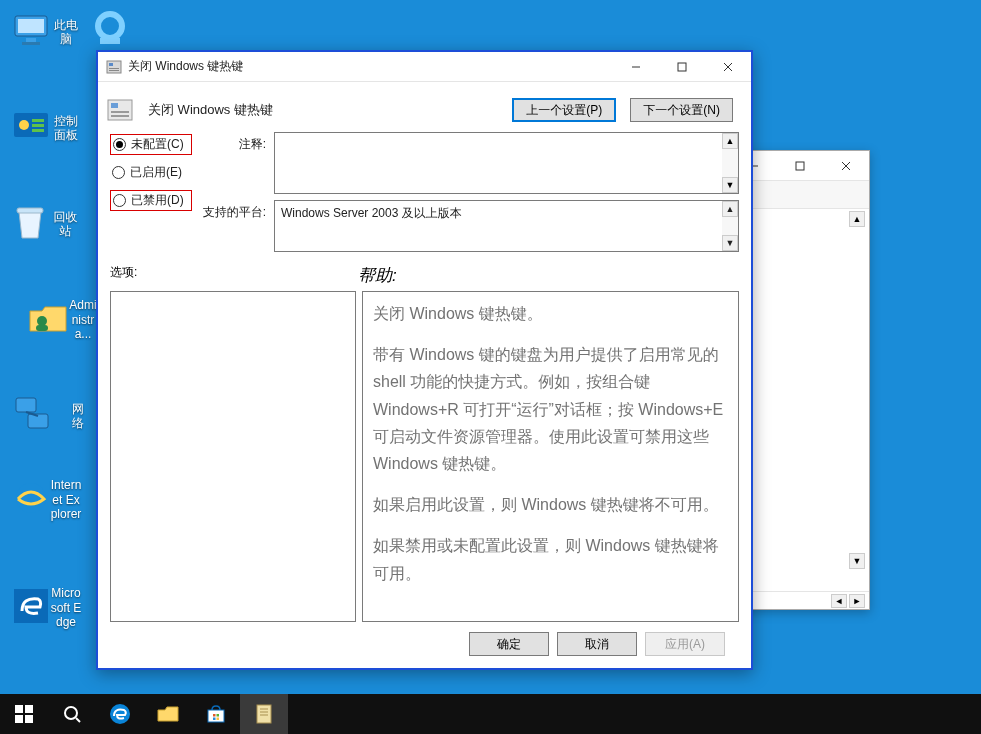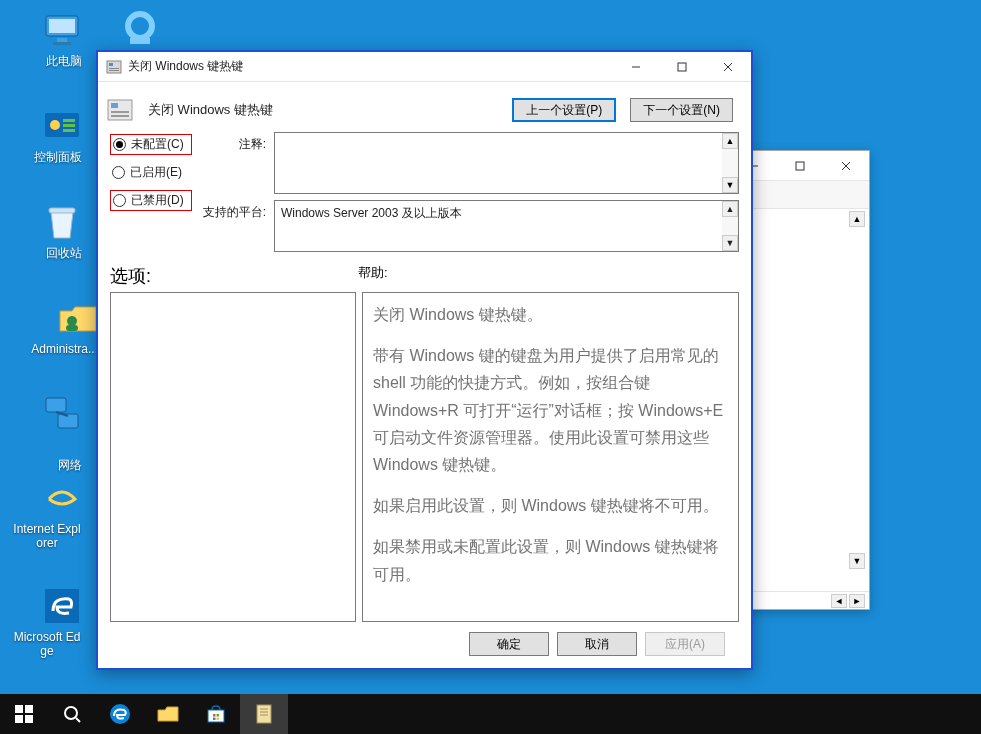--- a/index.html
+++ b/index.html
@@ -7,21 +7,21 @@
   font-family: "Microsoft YaHei", "Segoe UI", sans-serif;
   font-size: 12px;
   width: 981px; height: 734px;
   background: #1a8cd8;
   overflow: hidden;
   position: relative;
 }
 .desktop { position: absolute; inset: 0; }
 .desktop-icon {
   position: absolute; width: 70px;
-  display: flex; flex-direction: column; align-items: flex-end;
+  display: flex; flex-direction: row; align-items: center;
   color: #fff; text-align: center; cursor: pointer;
   text-shadow: 0 1px 2px rgba(0,0,0,0.6);
 }
 .desktop-icon .glyph { width: 40px; height: 40px; margin-bottom: 4px; display:flex; align-items:center; justify-content:center; }
 .desktop-icon span.label { font-size: 12px; line-height: 1.2; word-break: break-all; }
 
 
 .taskbar {
   position: absolute; left:0; right:0; bottom:0; height: 40px;
   background: #101010; display:flex; align-items:center;
@@ -98,22 +98,22 @@
 .comment-box .cb-scroll .track{ flex:1; background:#f7f7f7; }
 .platform-box {
   flex:1; height:52px; border:1px solid #7a7a7a; font-size:12px; color:#222; padding:4px 6px;
   position:relative;
 }
 .platform-box .cb-scroll { position:absolute; right:0; top:0; bottom:0; width:16px; display:flex; flex-direction:column; }
 .platform-box .cb-scroll .sb{ height:16px; border:1px solid #ccc; background:#f0f0f0; font-size:9px; display:flex; align-items:center; justify-content:center; }
 .platform-box .cb-scroll .track{ flex:1; background:#f7f7f7; }
 
 .section-labels { display:flex; margin:12px 0 4px 0; }
-.section-labels .s1 { width:248px; font-size:18px; }
-.section-labels .s2 { font-size:13px; }
+.section-labels .s1 { width:248px; font-size:12px; }
+.section-labels .s2 { font-size:17px;font-style:italic; }
 
 .panels { flex:1; display:flex; gap:6px; min-height:0; }
 .panel { border:1px solid #7a7a7a; background:#fff; overflow:auto; padding:8px 10px; font-size:16px; color:#737373; line-height:1.7; }
 .panel.options { width:246px; }
 .panel.help { flex:1; }
 .panel.help p { margin-bottom:14px; }
 
 .dlg-footer {
   display:flex; justify-content:flex-end; gap:8px;
   padding:10px 14px 12px 14px;

